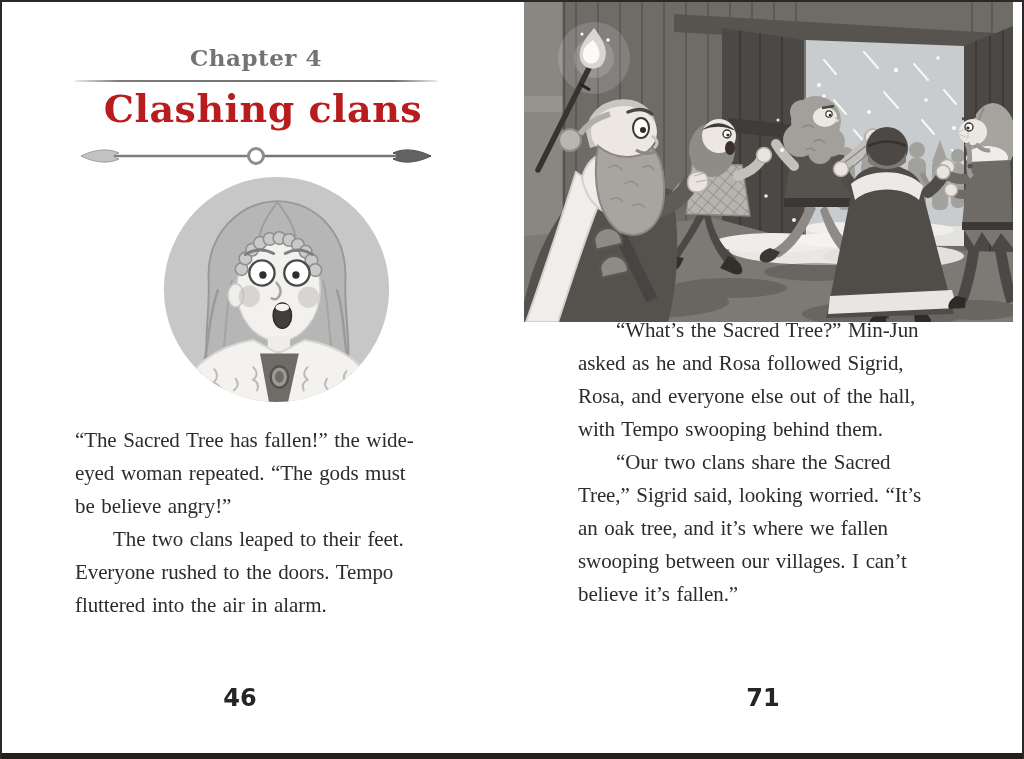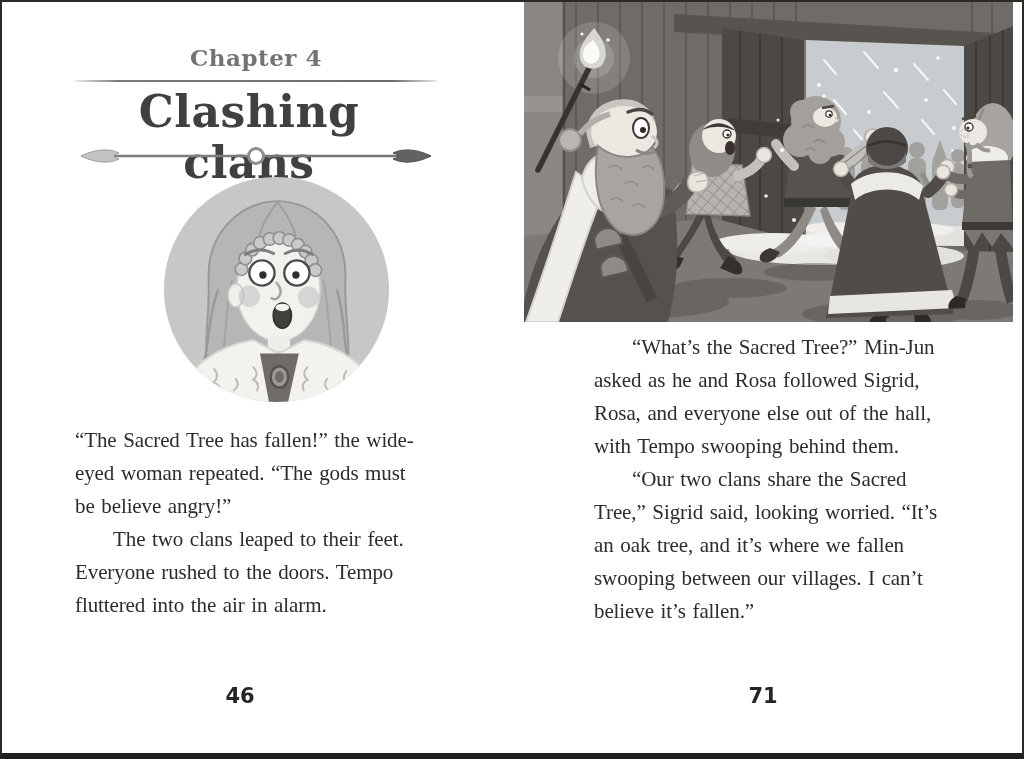--- a/index.html
+++ b/index.html
@@ -18,41 +18,41 @@
   .chapter-label{
     position:absolute;left:75px;top:44px;width:362px;text-align:center;
     font-family:"DejaVu Serif",serif;font-weight:bold;font-size:23px;color:#737373;
     letter-spacing:.5px;
   }
   .chapter-rule{
     position:absolute;left:75px;top:80px;width:362px;height:2px;
     background:linear-gradient(90deg,rgba(110,110,110,.15),#7b7b7b 12%,#6c6c6c 88%,rgba(110,110,110,.15));
   }
   .chapter-title{
-    position:absolute;left:68px;top:86px;width:362px;text-align:center;
-    font-family:"DejaVu Serif",serif;font-weight:bold;font-size:44px;color:#404040;
+    position:absolute;left:82px;top:86px;width:362px;text-align:center;
+    font-family:"DejaVu Serif",serif;font-weight:bold;font-size:38px;color:#b91c1c;
     letter-spacing:.5px;
   }
   .divider{position:absolute;left:75px;top:143px;width:362px;height:26px;}
 
   .portrait{position:absolute;left:160px;top:173px;width:233px;height:233px;}
   .hall-illo{position:absolute;left:524px;top:0px;width:489px;height:322px;}
 
   .body-text{
     position:absolute;font-size:21px;line-height:33px;color:#2d2c2a;
     word-spacing:1.5px;letter-spacing:-0.1px;
   }
   .body-text .text-line{white-space:nowrap;height:33px;}
   .body-text .text-line.indent{padding-left:38px;}
   .left-text{left:75px;top:424px;width:374px;}
-  .right-text{left:578px;top:331px;width:374px;margin-left:16px;}
+  .right-text{left:578px;top:314px;width:374px;}
 
   .page-num{
     position:absolute;top:684px;width:48px;text-align:center;
-    font-family:"DejaVu Sans",sans-serif;font-weight:bold;font-size:21px;color:#262524;
+    font-family:"DejaVu Sans",sans-serif;font-weight:bold;font-size:24px;color:#262524;
   }
   .page-num.left{left:216px;}
   .page-num.right{left:739px;}
 </style>
 </head>
 <body>
 
 <div class="edge top"></div>
 <div class="edge bottom"></div>
 <div class="edge left"></div>

